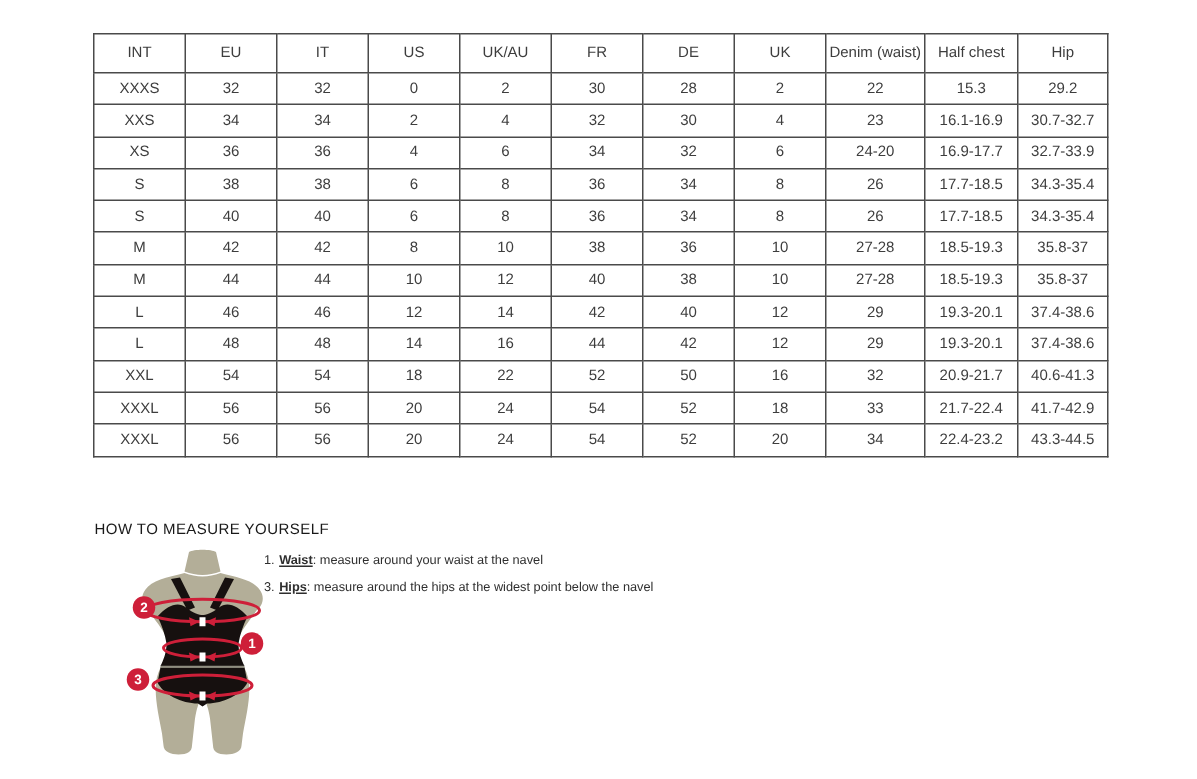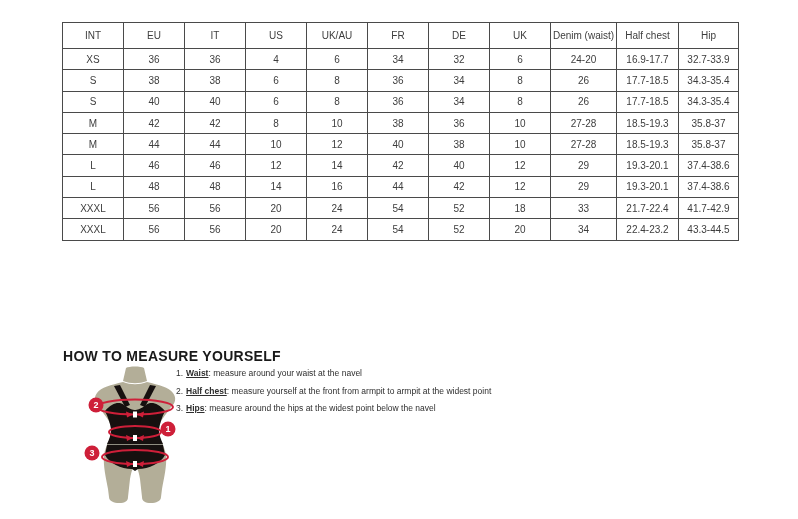--- a/index.html
+++ b/index.html
@@ -11,21 +11,21 @@
   table.size-table { border-collapse:collapse; table-layout:fixed; width:675px; }
   table.size-table th, table.size-table td {
     border:1px solid #4a4a4a; text-align:center; vertical-align:middle;
     font-size:10px; font-weight:400; color:#3d3d3d; padding:0;
     overflow:hidden; white-space:nowrap;
   }
   table.size-table th { height:25px; }
   table.size-table td { height:20.3px; }
   .measure-title {
     position:absolute; left:63px; top:348px;
-    font-size:14px; font-weight:bold; letter-spacing:0.3px; color:#191919;
+    font-size:10px; font-weight:normal; letter-spacing:0.3px; color:#191919;
   }
   .steps { position:absolute; left:176px; top:368px; font-size:8.5px; color:#2e2e2e; }
   .step { margin-bottom:7.5px; line-height:10px; white-space:nowrap; }
   .step-num { margin-right:3px; }
   .step-label { font-weight:bold;text-decoration:underline; }
   .figure-wrap { position:absolute; left:75px; top:365px; width:115px; height:150px; }
 </style>
 </head>
 <body>
 
@@ -49,20 +49,46 @@
             <th>FR</th>
             <th>DE</th>
             <th>UK</th>
             <th>Denim (waist)</th>
             <th>Half chest</th>
             <th>Hip</th>
           </tr>
       </thead>
       <tbody>
           <tr>
+            <td>XXXS</td>
+            <td>32</td>
+            <td>32</td>
+            <td>0</td>
+            <td>2</td>
+            <td>30</td>
+            <td>28</td>
+            <td>2</td>
+            <td>22</td>
+            <td>15.3</td>
+            <td>29.2</td>
+          </tr>
+          <tr>
+            <td>XXS</td>
+            <td>34</td>
+            <td>34</td>
+            <td>2</td>
+            <td>4</td>
+            <td>32</td>
+            <td>30</td>
+            <td>4</td>
+            <td>23</td>
+            <td>16.1-16.9</td>
+            <td>30.7-32.7</td>
+          </tr>
+          <tr>
             <td>XS</td>
             <td>36</td>
             <td>36</td>
             <td>4</td>
             <td>6</td>
             <td>34</td>
             <td>32</td>
             <td>6</td>
             <td>24-20</td>
             <td>16.9-17.7</td>
@@ -138,20 +164,33 @@
             <td>48</td>
             <td>48</td>
             <td>14</td>
             <td>16</td>
             <td>44</td>
             <td>42</td>
             <td>12</td>
             <td>29</td>
             <td>19.3-20.1</td>
             <td>37.4-38.6</td>
+          </tr>
+          <tr>
+            <td>XXL</td>
+            <td>54</td>
+            <td>54</td>
+            <td>18</td>
+            <td>22</td>
+            <td>52</td>
+            <td>50</td>
+            <td>16</td>
+            <td>32</td>
+            <td>20.9-21.7</td>
+            <td>40.6-41.3</td>
           </tr>
           <tr>
             <td>XXXL</td>
             <td>56</td>
             <td>56</td>
             <td>20</td>
             <td>24</td>
             <td>54</td>
             <td>52</td>
             <td>18</td>
@@ -228,17 +267,16 @@
         <circle cx="17" cy="88" r="7.5"></circle>
         <text x="21" y="43" fill="#ffffff" font-size="9" font-weight="bold" text-anchor="middle">2</text>
         <text x="93" y="67" fill="#ffffff" font-size="9" font-weight="bold" text-anchor="middle">1</text>
         <text x="17" y="91" fill="#ffffff" font-size="9" font-weight="bold" text-anchor="middle">3</text>
       </g>
     </svg>
   </div>
 
   <div class="steps">
       <div class="step"><span class="step-num">1.</span><span class="step-label">Waist</span><span class="step-text">: measure around your waist at the navel</span></div>
-      <div class="step"><span class="step-num">2.</span><span class="step-label">Half chest</span><span class="step-text">: measure yourself at the front from armpit to armpit at the widest point</span></div>
       <div class="step"><span class="step-num">3.</span><span class="step-label">Hips</span><span class="step-text">: measure around the hips at the widest point below the navel</span></div>
     </div>
 
 </div>
 
 </body></html>

